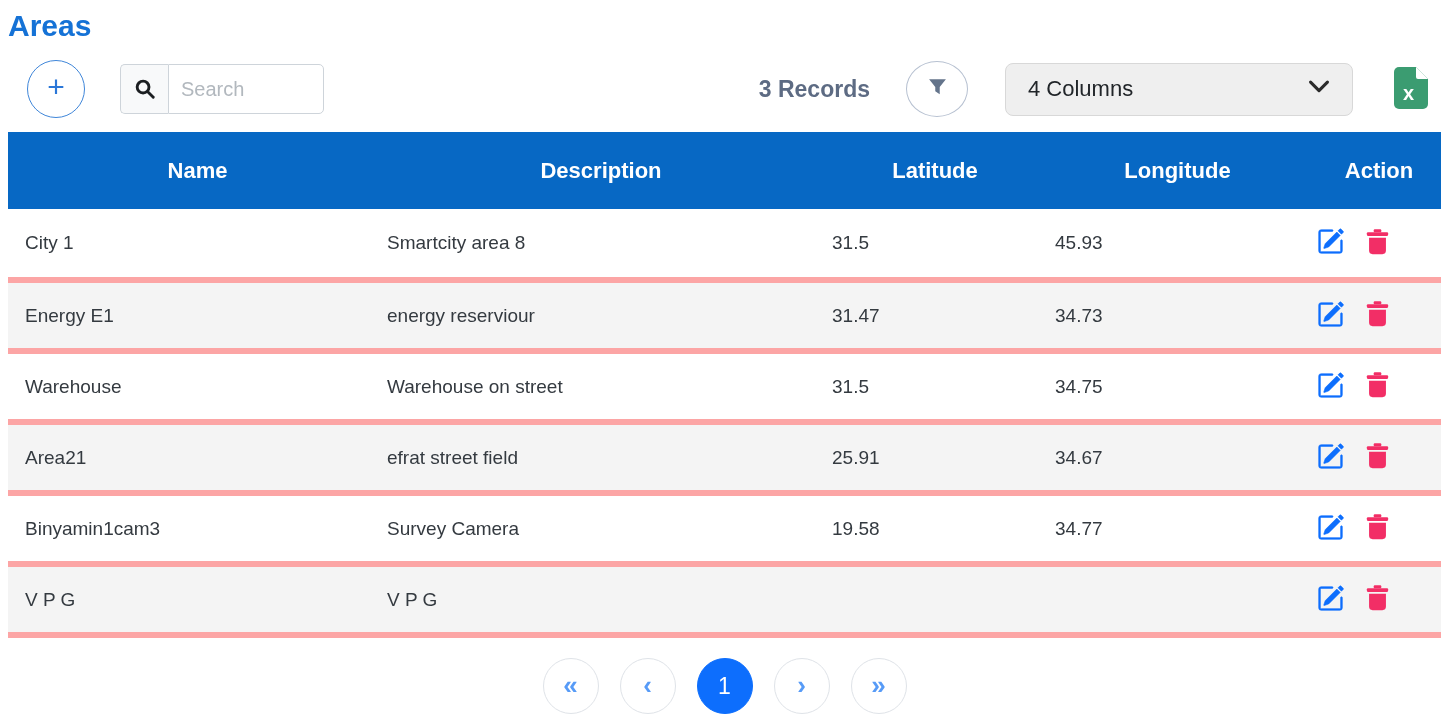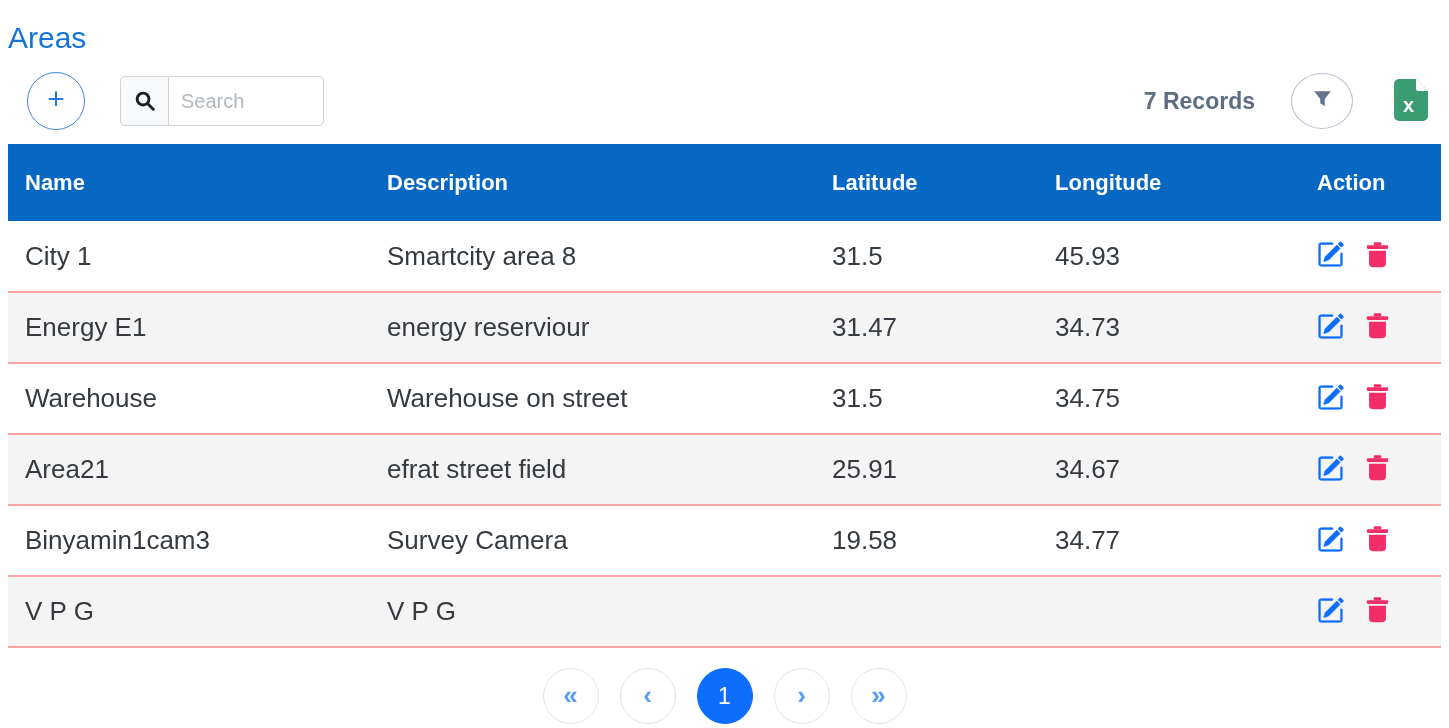--- a/index.html
+++ b/index.html
@@ -7,23 +7,23 @@
   body {
     width: 1449px; height: 728px;
     background: #ffffff;
     font-family: "Liberation Sans", sans-serif;
     overflow: hidden;
   }
   .page { padding: 0 8px; }
 
   
   .page-title {
-    margin: 20px 0 0 0;
+    margin: 8px 0 0 0;
     font-size: 30px;
-    font-weight: 400;
+    font-weight: 700;
     color: #1572d6;
     line-height: 36px;
   }
 
   
   .toolbar {
     display: flex;
     align-items: center;
     margin-top: 16px;
     margin-bottom: 14px;
@@ -101,30 +101,30 @@
   table.grid {
     width: 1433px;
     border-collapse: collapse;
     table-layout: fixed;
   }
   table.grid thead th {
     background: #0768c4;
     color: #ffffff;
     font-size: 22px;
     font-weight: 700;
-    text-align: left;
+    text-align: center;
     height: 77px;
     padding: 0 0 0 17px;
   }
   table.grid tbody td {
     height: 71px;
-    font-size: 26px;
+    font-size: 19px;
     color: #343a40;
     padding: 0 0 0 17px;
-    border-bottom: 2px solid #fca5a5;
+    border-bottom: 6px solid #fca5a5;
     white-space: nowrap;
     overflow: hidden;
   }
   table.grid tbody tr:nth-child(even) { background: #f4f4f4; }
   .action-cell-inner { display: flex; align-items: center; gap: 21px; }
   .icon-btn { background: none; border: none; padding: 0; cursor: pointer; display: flex; align-items: center; }
 
   
   .pagination {
     display: flex;
@@ -172,30 +172,38 @@
         <svg width="22" height="22" viewBox="0 0 16 16" fill="none" stroke="#1b1e21">
           <circle cx="6.6" cy="6.6" r="4.3" stroke-width="2.1"></circle>
           <line x1="10" y1="10" x2="14" y2="14" stroke-width="2.1" stroke-linecap="round"></line>
         </svg>
       </span>
       <input class="search-input" type="text" placeholder="Search" style="">
     </div>
 
     <div class="spacer"></div>
 
-    <span class="records">7 Records</span>
+    <span class="records">3 Records</span>
 
     <button class="filter-btn">
       <span>
         <svg width="21" height="21" viewBox="0 0 16 16" fill="#64748b">
           <path d="M1.6 1.8h12.8L9.7 7.6v5.6L6.3 10.9V7.6L1.6 1.8z"></path>
         </svg>
       </span>
     </button>
 
+    <div class="columns-select">
+      <span>4 Columns</span>
+      <span>
+        <svg width="26" height="26" viewBox="0 0 16 16" fill="none" stroke="#2b2b2b" stroke-width="1.9" stroke-linecap="round" stroke-linejoin="round">
+          <path d="M2.8 5.6 8 10.8l5.2-5.2"></path>
+        </svg>
+      </span>
+    </div>
 
     <button class="excel-btn">
       <span>
         <svg width="34" height="42" viewBox="0 0 34 42">
           <path d="M5 0h17l12 12v25a5 5 0 0 1-5 5H5a5 5 0 0 1-5-5V5a5 5 0 0 1 5-5z" fill="#3b9c71"></path>
           <path d="M22 0l12 12H24a2 2 0 0 1-2-2V0z" fill="#ffffff"></path>
           <text x="9" y="33" font-size="20" font-weight="bold" fill="#ffffff" font-family="Liberation Sans, sans-serif">x</text>
         </svg>
       </span>
     </button>

